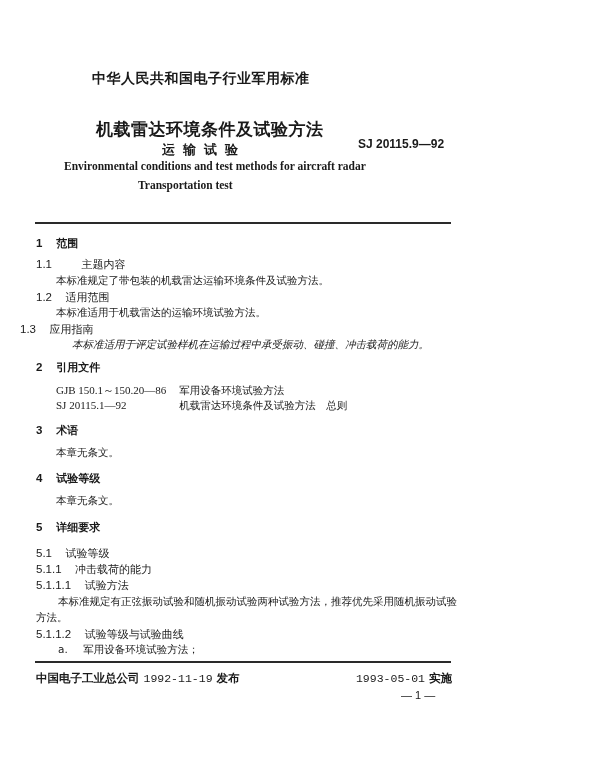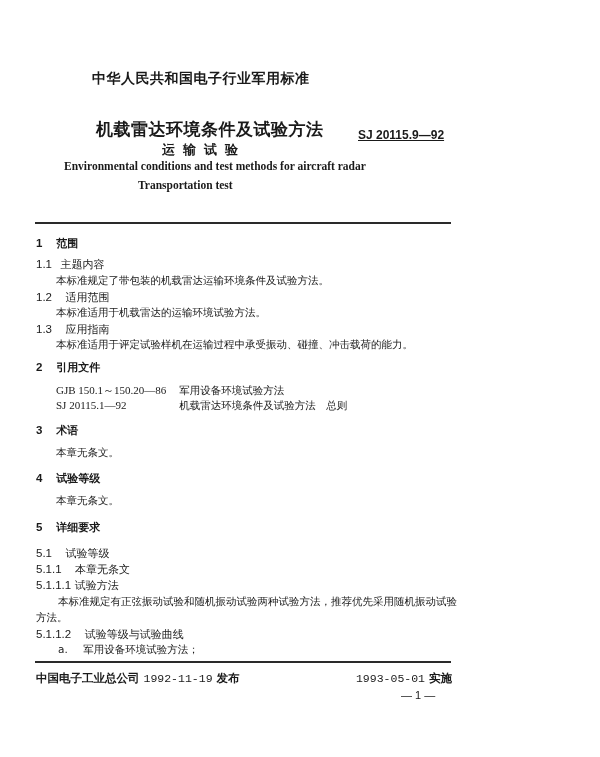--- a/index.html
+++ b/index.html
@@ -4,21 +4,21 @@
 <style>
   html, body { margin: 0; padding: 0; }
   body {
     width: 600px; height: 757px; background: #ffffff; position: relative; overflow: hidden;
     font-family: "DejaVu Sans", sans-serif; color: #1a1a1a;
   }
   .abs { position: absolute; white-space: nowrap; }
   .title-std { left: 92px; top: 70px; font-size: 14px; font-weight: bold; letter-spacing: 0.5px; }
   .title-main { left: 96px; top: 118px; font-size: 17px; font-weight: bold; letter-spacing: 0.5px; }
   .title-sub { left: 162px; top: 141px; font-size: 13px; font-weight: bold; letter-spacing: 8px; }
-  .std-no { left: 358px; top: 128px; font-size: 12px; font-family: "Liberation Sans", sans-serif; font-weight: bold; text-decoration: underline; }
+  .std-no { left: 358px; top: 137px; font-size: 12px; font-family: "Liberation Sans", sans-serif; font-weight: bold; }
   .en-title { left: 64px; top: 160px; font-size: 11.5px; font-weight: bold; font-family: "Liberation Serif", serif; }
   .en-sub { left: 138px; top: 179px; font-size: 11.5px; font-weight: bold; font-family: "Liberation Serif", serif; }
   .rule { position: absolute; left: 35px; width: 416px; height: 2px; background: #2a2a2a; }
   .h1 { font-size: 11px; font-weight: bold; }
   .h2 { font-size: 11px; }
   .body { font-size: 10.5px; }
   .num { font-family: "Liberation Sans", sans-serif; font-size: 11.5px; display: inline-block; }
   .ref-code { font-family: "Liberation Serif", serif; font-size: 11px; }
   .footer { font-size: 11.5px; font-weight: bold; }
   .footer .d { font-family: Liberation Mono, monospace; font-weight: normal; }
@@ -37,35 +37,35 @@
 
   <div class="rule" style="top:222px;"></div>
 
   <div class="abs h1" style="left:36px; top:236px;">
     <span class="num">1</span>
     <span style="margin-left:10px;">范围</span>
   </div>
 
   <div class="abs h2" style="left:36px; top:257px;">
     <span class="num">1.1</span>
-    <span style="margin-left:5px;">主题内容</span>
+    <span style="margin-left:26px;">主题内容</span>
   </div>
   <div class="abs body" style="left:56px; top:274px;">本标准规定了带包装的机载雷达运输环境条件及试验方法。</div>
 
   <div class="abs h2" style="left:36px; top:290px;">
     <span class="num">1.2</span>
     <span style="margin-left:10px;">适用范围</span>
   </div>
   <div class="abs body" style="left:56px; top:306px;">本标准适用于机载雷达的运输环境试验方法。</div>
 
-  <div class="abs h2" style="left:36px; top:322px;">
+  <div class="abs h2" style="left:20px; top:322px;">
     <span class="num">1.3</span>
     <span style="margin-left:10px;">应用指南</span>
   </div>
-  <div class="abs body" style="left:56px; top:338px;">本标准适用于评定试验样机在运输过程中承受振动、碰撞、冲击载荷的能力。</div>
+  <div class="abs body" style="left:72px; top:338px;font-style:italic;">本标准适用于评定试验样机在运输过程中承受振动、碰撞、冲击载荷的能力。</div>
 
   <div class="abs h1" style="left:36px; top:360px;">
     <span class="num">2</span>
     <span style="margin-left:10px;">引用文件</span>
   </div>
   <div class="abs body" style="left:56px; top:383px;">
     <span class="ref-code" style="display:inline-block; width:120px;">GJB 150.1～150.20—86</span>
     <span>军用设备环境试验方法</span>
   </div>
   <div class="abs body" style="left:56px; top:399px;">
@@ -89,25 +89,25 @@
     <span class="num">5</span>
     <span style="margin-left:10px;">详细要求</span>
   </div>
 
   <div class="abs h2" style="left:36px; top:546px;">
     <span class="num">5.1</span>
     <span style="margin-left:10px;">试验等级</span>
   </div>
   <div class="abs h2" style="left:36px; top:562px;">
     <span class="num">5.1.1</span>
-    <span style="margin-left:10px;">本章无条文</span>
+    <span style="margin-left:10px;">冲击载荷的能力</span>
   </div>
   <div class="abs h2" style="left:36px; top:578px;">
     <span class="num">5.1.1.1</span>
-    <span style="">试验方法</span>
+    <span style="margin-left:10px;">试验方法</span>
   </div>
   <div class="abs body" style="left:58px; top:595px;text-align:right;">本标准规定有正弦振动试验和随机振动试验两种试验方法，推荐优先采用随机振动试验</div>
   <div class="abs body" style="left:36px; top:611px;">方法。</div>
 
   <div class="abs h2" style="left:36px; top:627px;">
     <span class="num">5.1.1.2</span>
     <span style="margin-left:10px;">试验等级与试验曲线</span>
   </div>
   <div class="abs body" style="left:58px; top:643px;">
     <span>a.</span>

